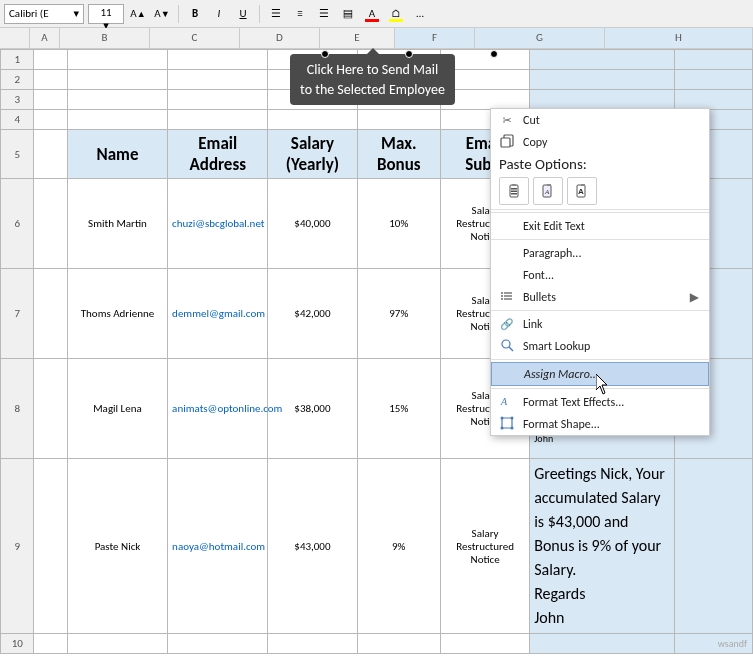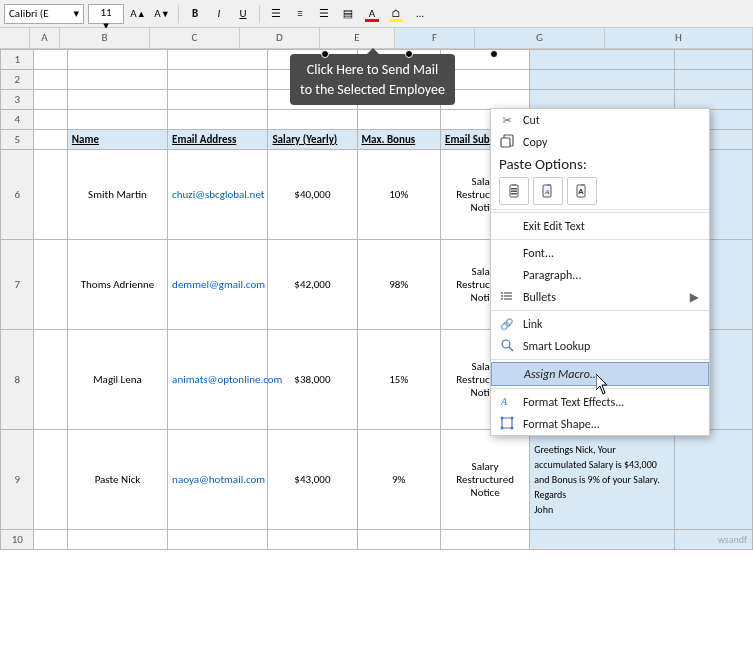--- a/index.html
+++ b/index.html
@@ -126,25 +126,24 @@
       background: #f0f0f0;
       text-align: center;
       color: #555;
       font-size: 11px;
       width: 30px;
       min-width: 30px;
     }
 
     .header-row th {
       background: #d9e8f5;
-      text-align: left;
+      text-align: center;
       font-weight: bold;
-      font-size: 11px;
+      font-size: 17px;
       border: 1px solid #b8b8b8;
-      text-decoration: underline;
     }
 
     .cell-link {
       color: #0563c1;
     }
 
     .cell-center { text-align: center; }
     .cell-name { text-align: center; }
 
     .email-subject-cell {
@@ -441,21 +440,21 @@
     </tr>
 
     <tr style="height:90px;">
       <td class="row-num">7</td>
       <td></td>
       <td class="cell-name">Thoms Adrienne</td>
       <td class="cell-center">
         <span class="cell-link">demmel@gmail.com</span>
       </td>
       <td class="cell-center">$42,000</td>
-      <td class="cell-center">98%</td>
+      <td class="cell-center">97%</td>
       <td class="email-subject-cell">Salary Restructured Notice</td>
       <td class="email-body-cell" style="font-size:10px; color:#444;">
         , Your<br>ry is<br>12% of
       </td>
       <td class="email-body-cell"></td>
     </tr>
 
     <tr style="height:100px;">
       <td class="row-num">8</td>
       <td></td>
@@ -475,21 +474,21 @@
     <tr style="height:100px;">
       <td class="row-num">9</td>
       <td></td>
       <td class="cell-name">Paste Nick</td>
       <td class="cell-center">
         <span class="cell-link">naoya@hotmail.com</span>
       </td>
       <td class="cell-center">$43,000</td>
       <td class="cell-center">9%</td>
       <td class="email-subject-cell">Salary Restructured Notice</td>
-      <td class="email-body-cell" style="font-size:10px; line-height:1.5;">
+      <td class="email-body-cell" style="font-size:16px; line-height:1.5;">
         Greetings Nick, Your accumulated Salary is $43,000 and Bonus is 9% of your Salary.<br>Regards<br>John
       </td>
       <td class="email-body-cell"></td>
     </tr>
 
     <tr>
       <td class="row-num">10</td>
       <td></td>
       <td></td>
       <td></td>
@@ -559,25 +558,25 @@
 
     <div class="menu-separator"></div>
 
     <div class="menu-item">
       <span>Exit Edit Text</span>
     </div>
 
     <div class="menu-separator"></div>
 
     <div class="menu-item">
+      <span>Paragraph...</span>
+    </div>
+
+    <div class="menu-item">
       <span>Font...</span>
-    </div>
-
-    <div class="menu-item">
-      <span>Paragraph...</span>
     </div>
 
     <div class="menu-item">
       <span class="menu-icon">
         <svg width="14" height="12" viewBox="0 0 14 12" xmlns="http://www.w3.org/2000/svg">
           <line x1="4" y1="3" x2="12" y2="3" stroke="#555" stroke-width="1.2"></line>
           <line x1="4" y1="6" x2="12" y2="6" stroke="#555" stroke-width="1.2"></line>
           <line x1="4" y1="9" x2="12" y2="9" stroke="#555" stroke-width="1.2"></line>
           <circle cx="2" cy="3" r="0.9" fill="#555"></circle>
           <circle cx="2" cy="6" r="0.9" fill="#555"></circle>

